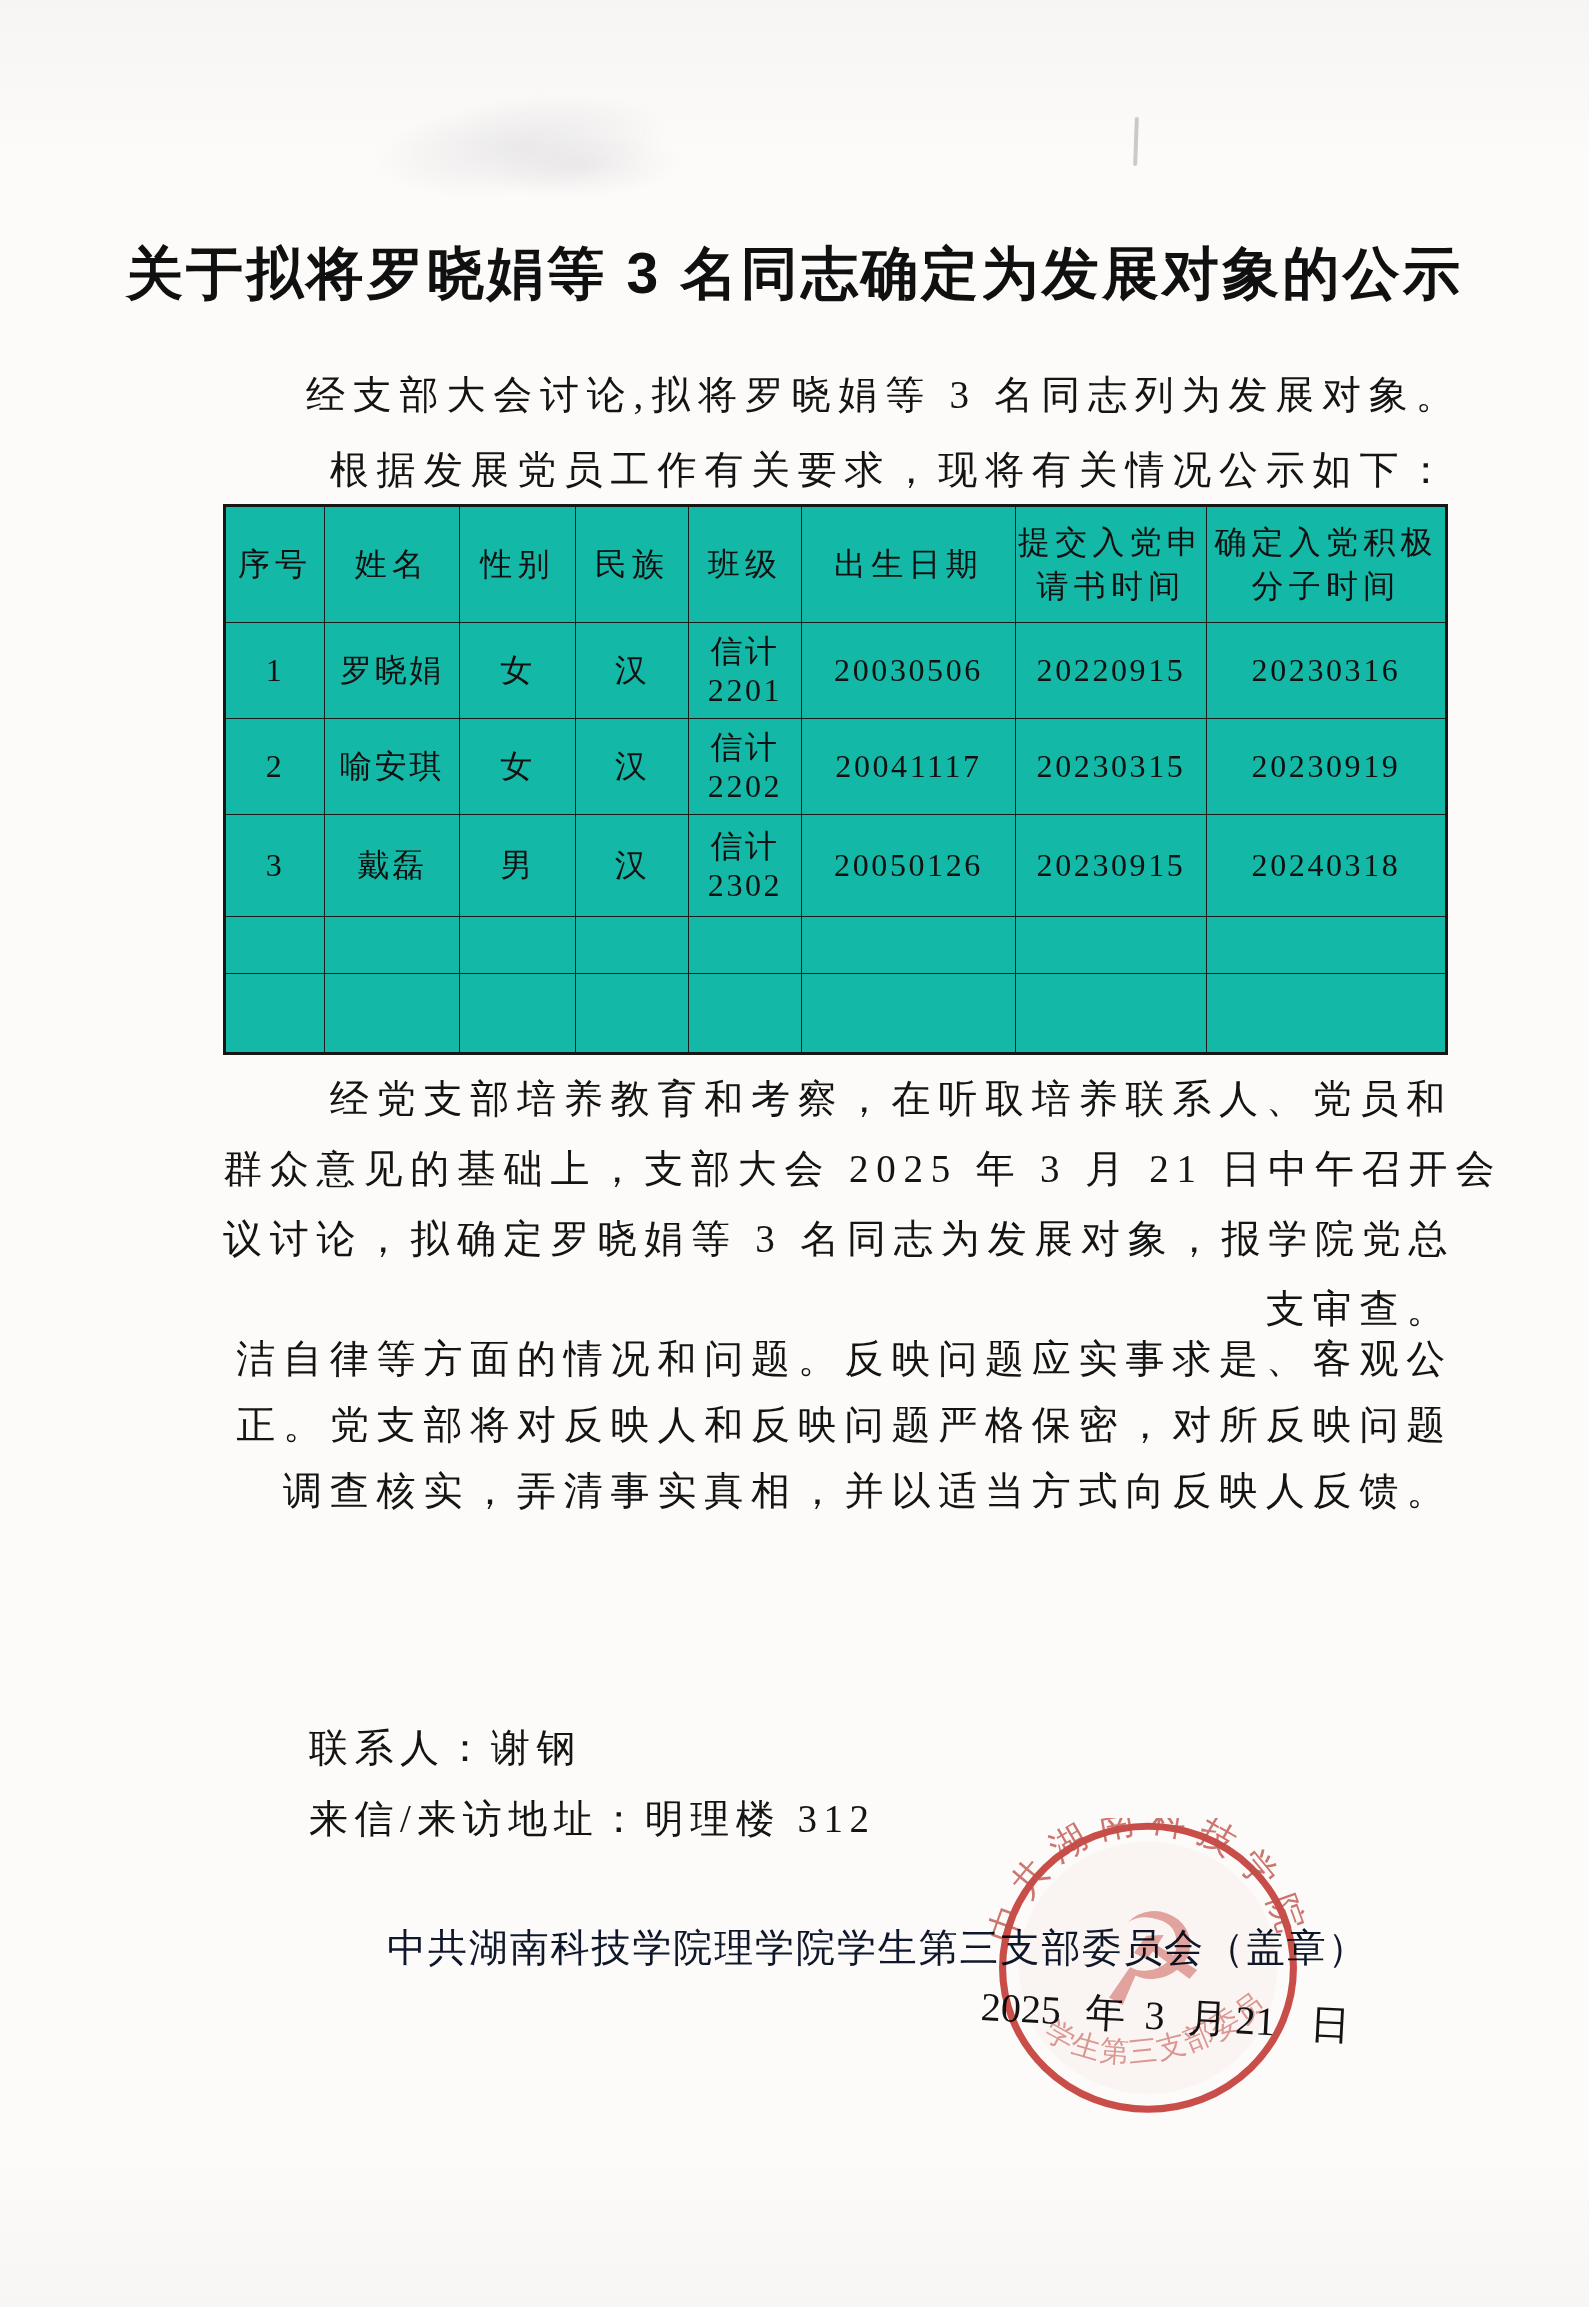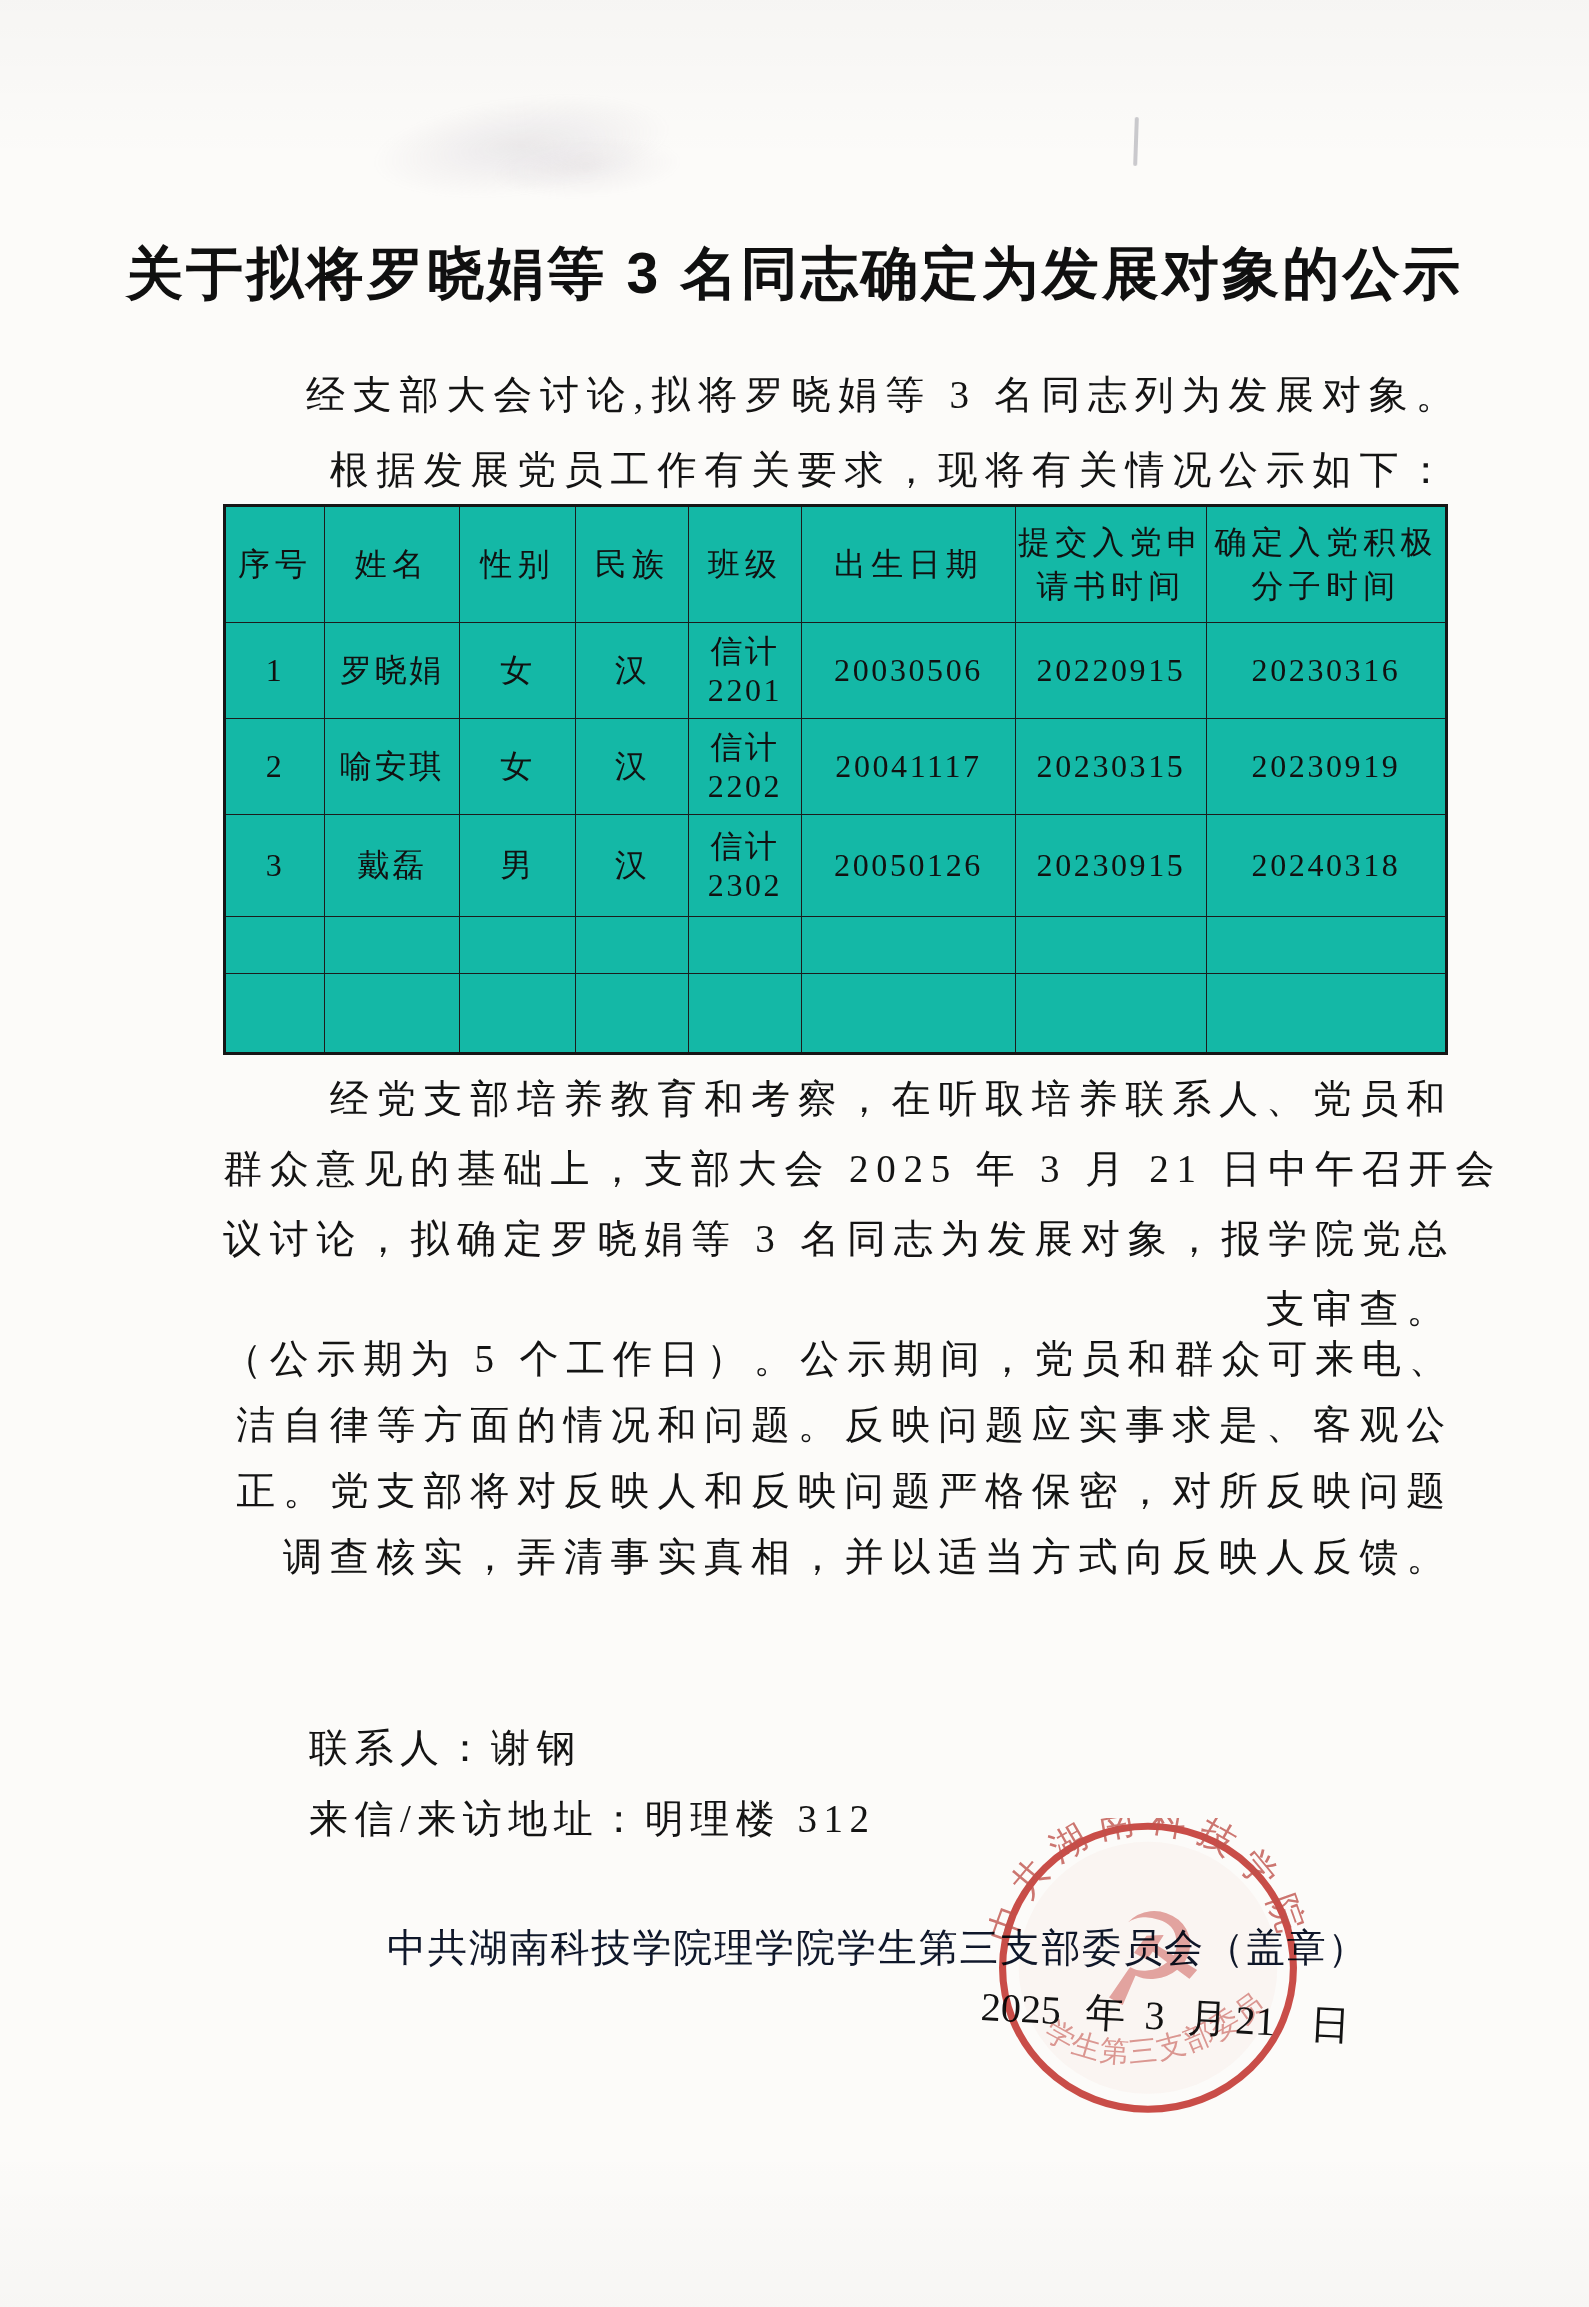--- a/index.html
+++ b/index.html
@@ -169,21 +169,20 @@
   </table>
 
   <div class="para" id="para2">
     <div class="line indent">经党支部培养教育和考察，在听取培养联系人、党员和</div>
     <div class="line">群众意见的基础上，支部大会 2025 年 3 月 21 日中午召开会</div>
     <div class="line">议讨论，拟确定罗晓娟等 3 名同志为发展对象，报学院党总</div>
     <div class="line">支审查。</div>
   </div>
 
   <div class="para" id="para3">
-    <div class="line">（公示期为 5 个工作日）。公示期间，党员和群众可来电、</div>
     <div class="line">洁自律等方面的情况和问题。反映问题应实事求是、客观公</div>
     <div class="line">正。党支部将对反映人和反映问题严格保密，对所反映问题</div>
     <div class="line">调查核实，弄清事实真相，并以适当方式向反映人反馈。</div>
   </div>
 
   <div class="contact">
     <div class="cline"><span>联系人：</span><span>谢钢</span></div>
     <div class="cline"><span>来信/来访地址：</span><span>明理楼 312</span></div>
   </div>
 

